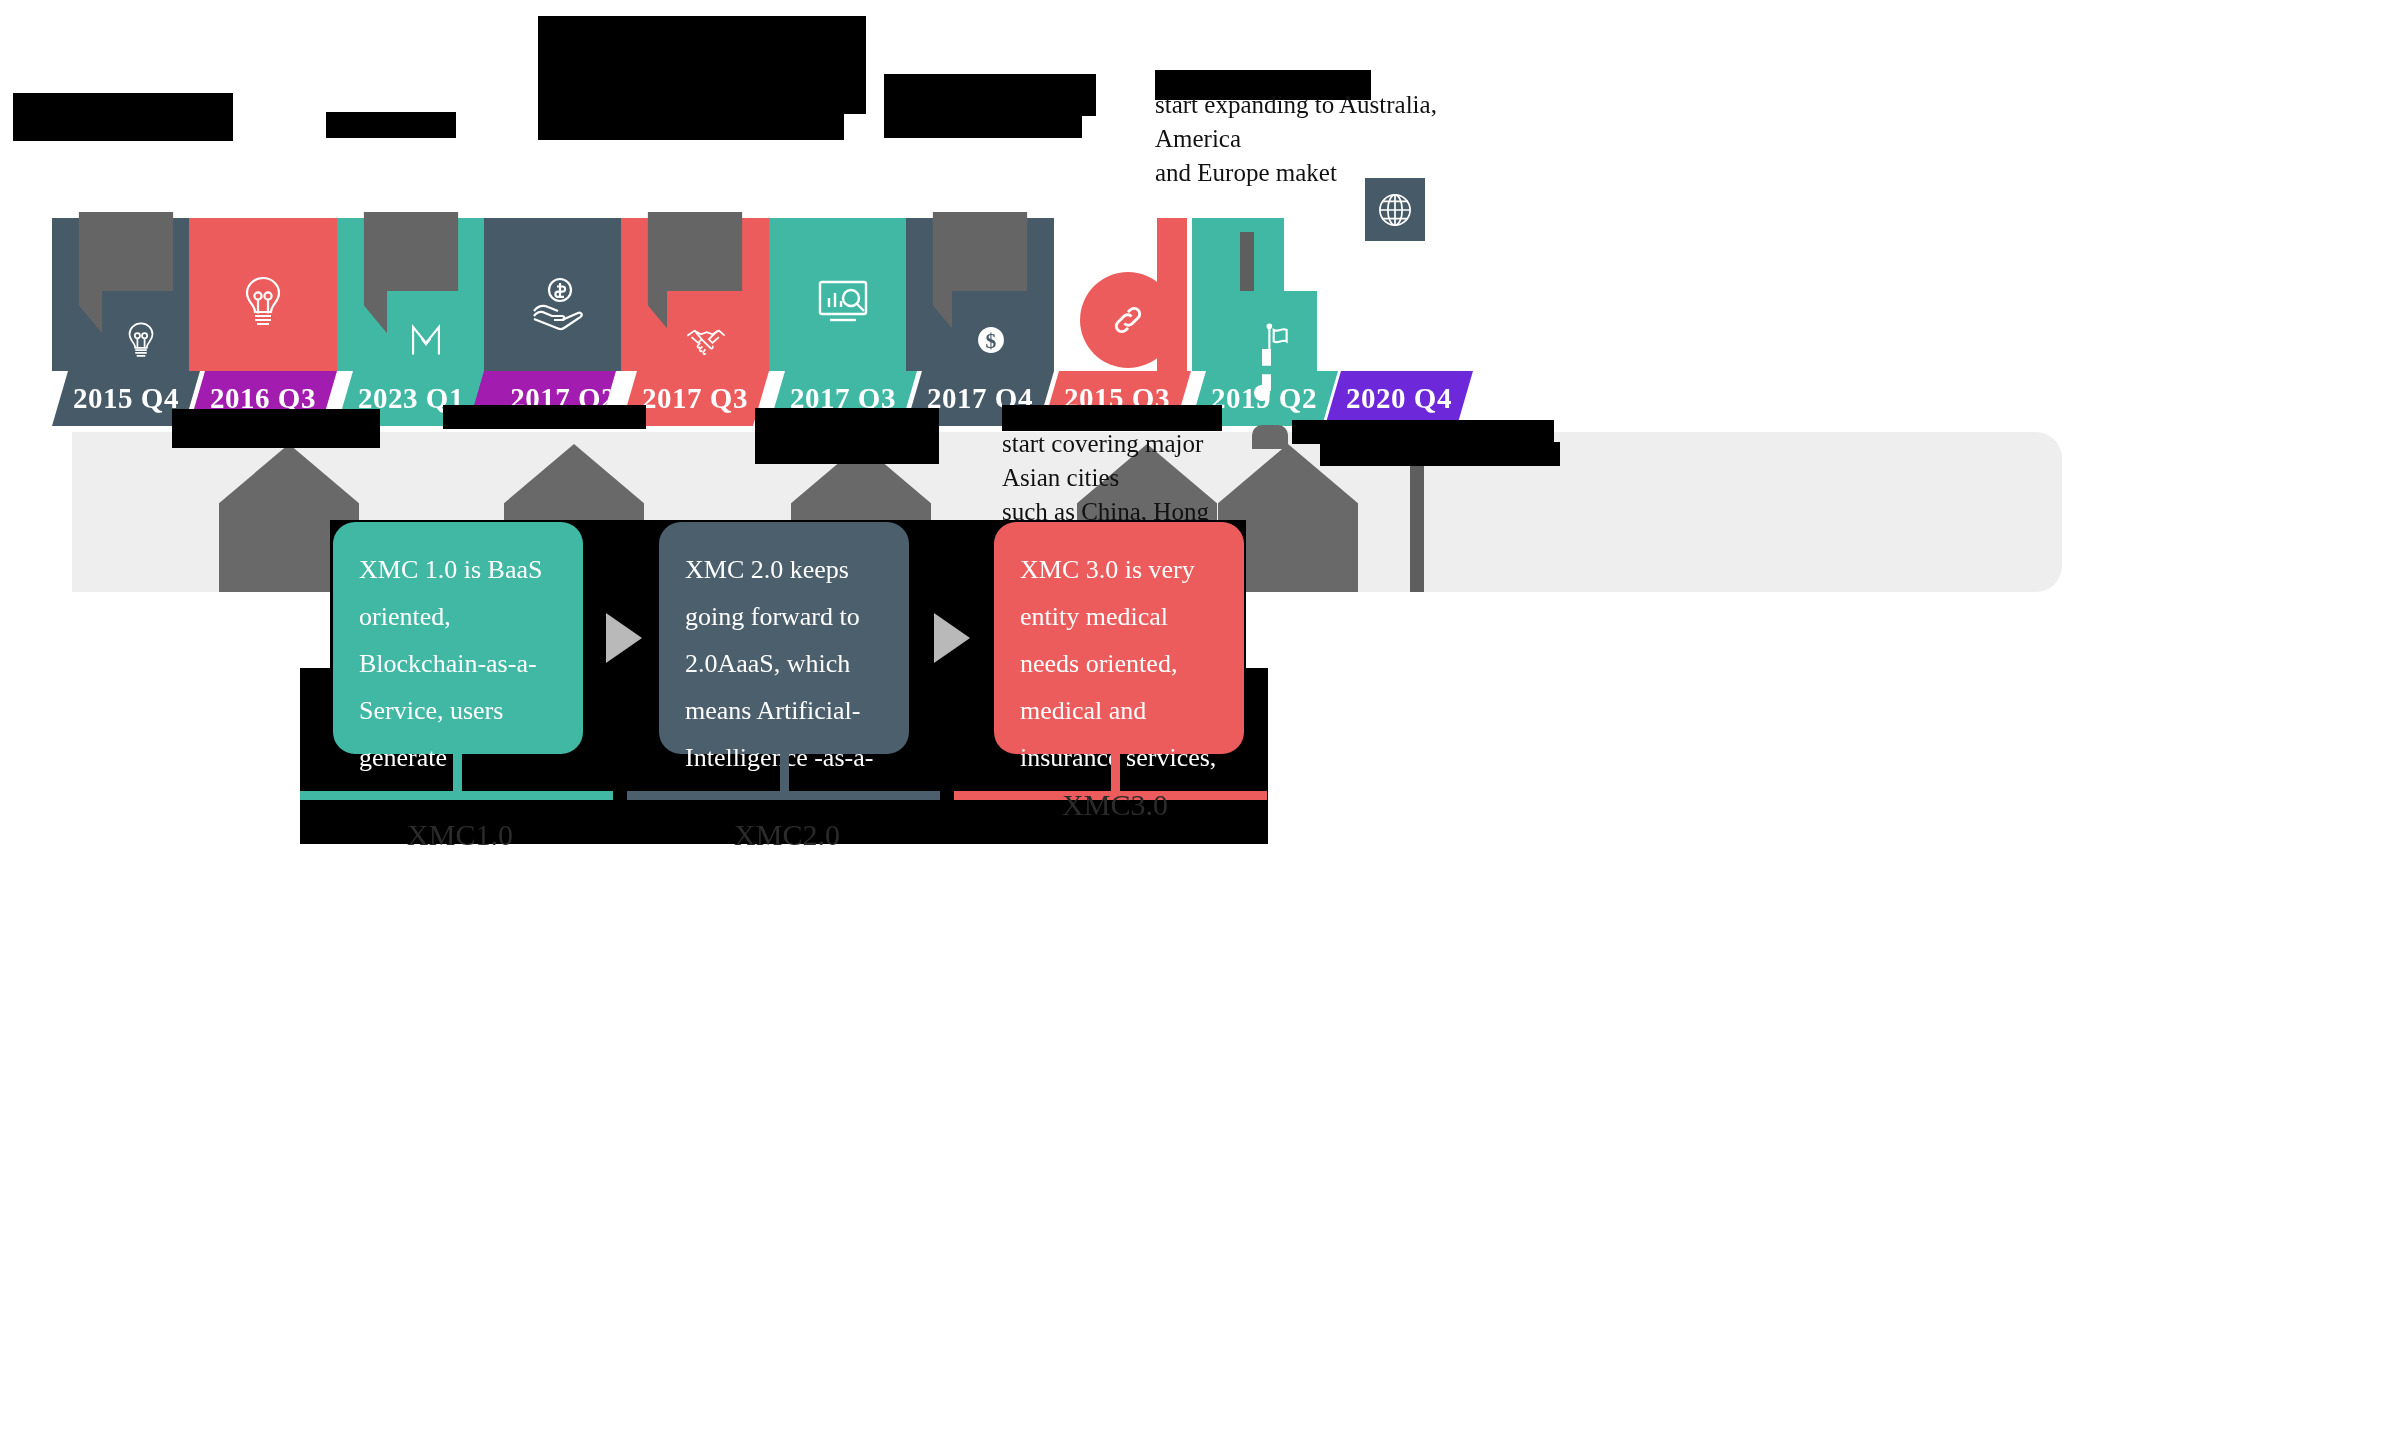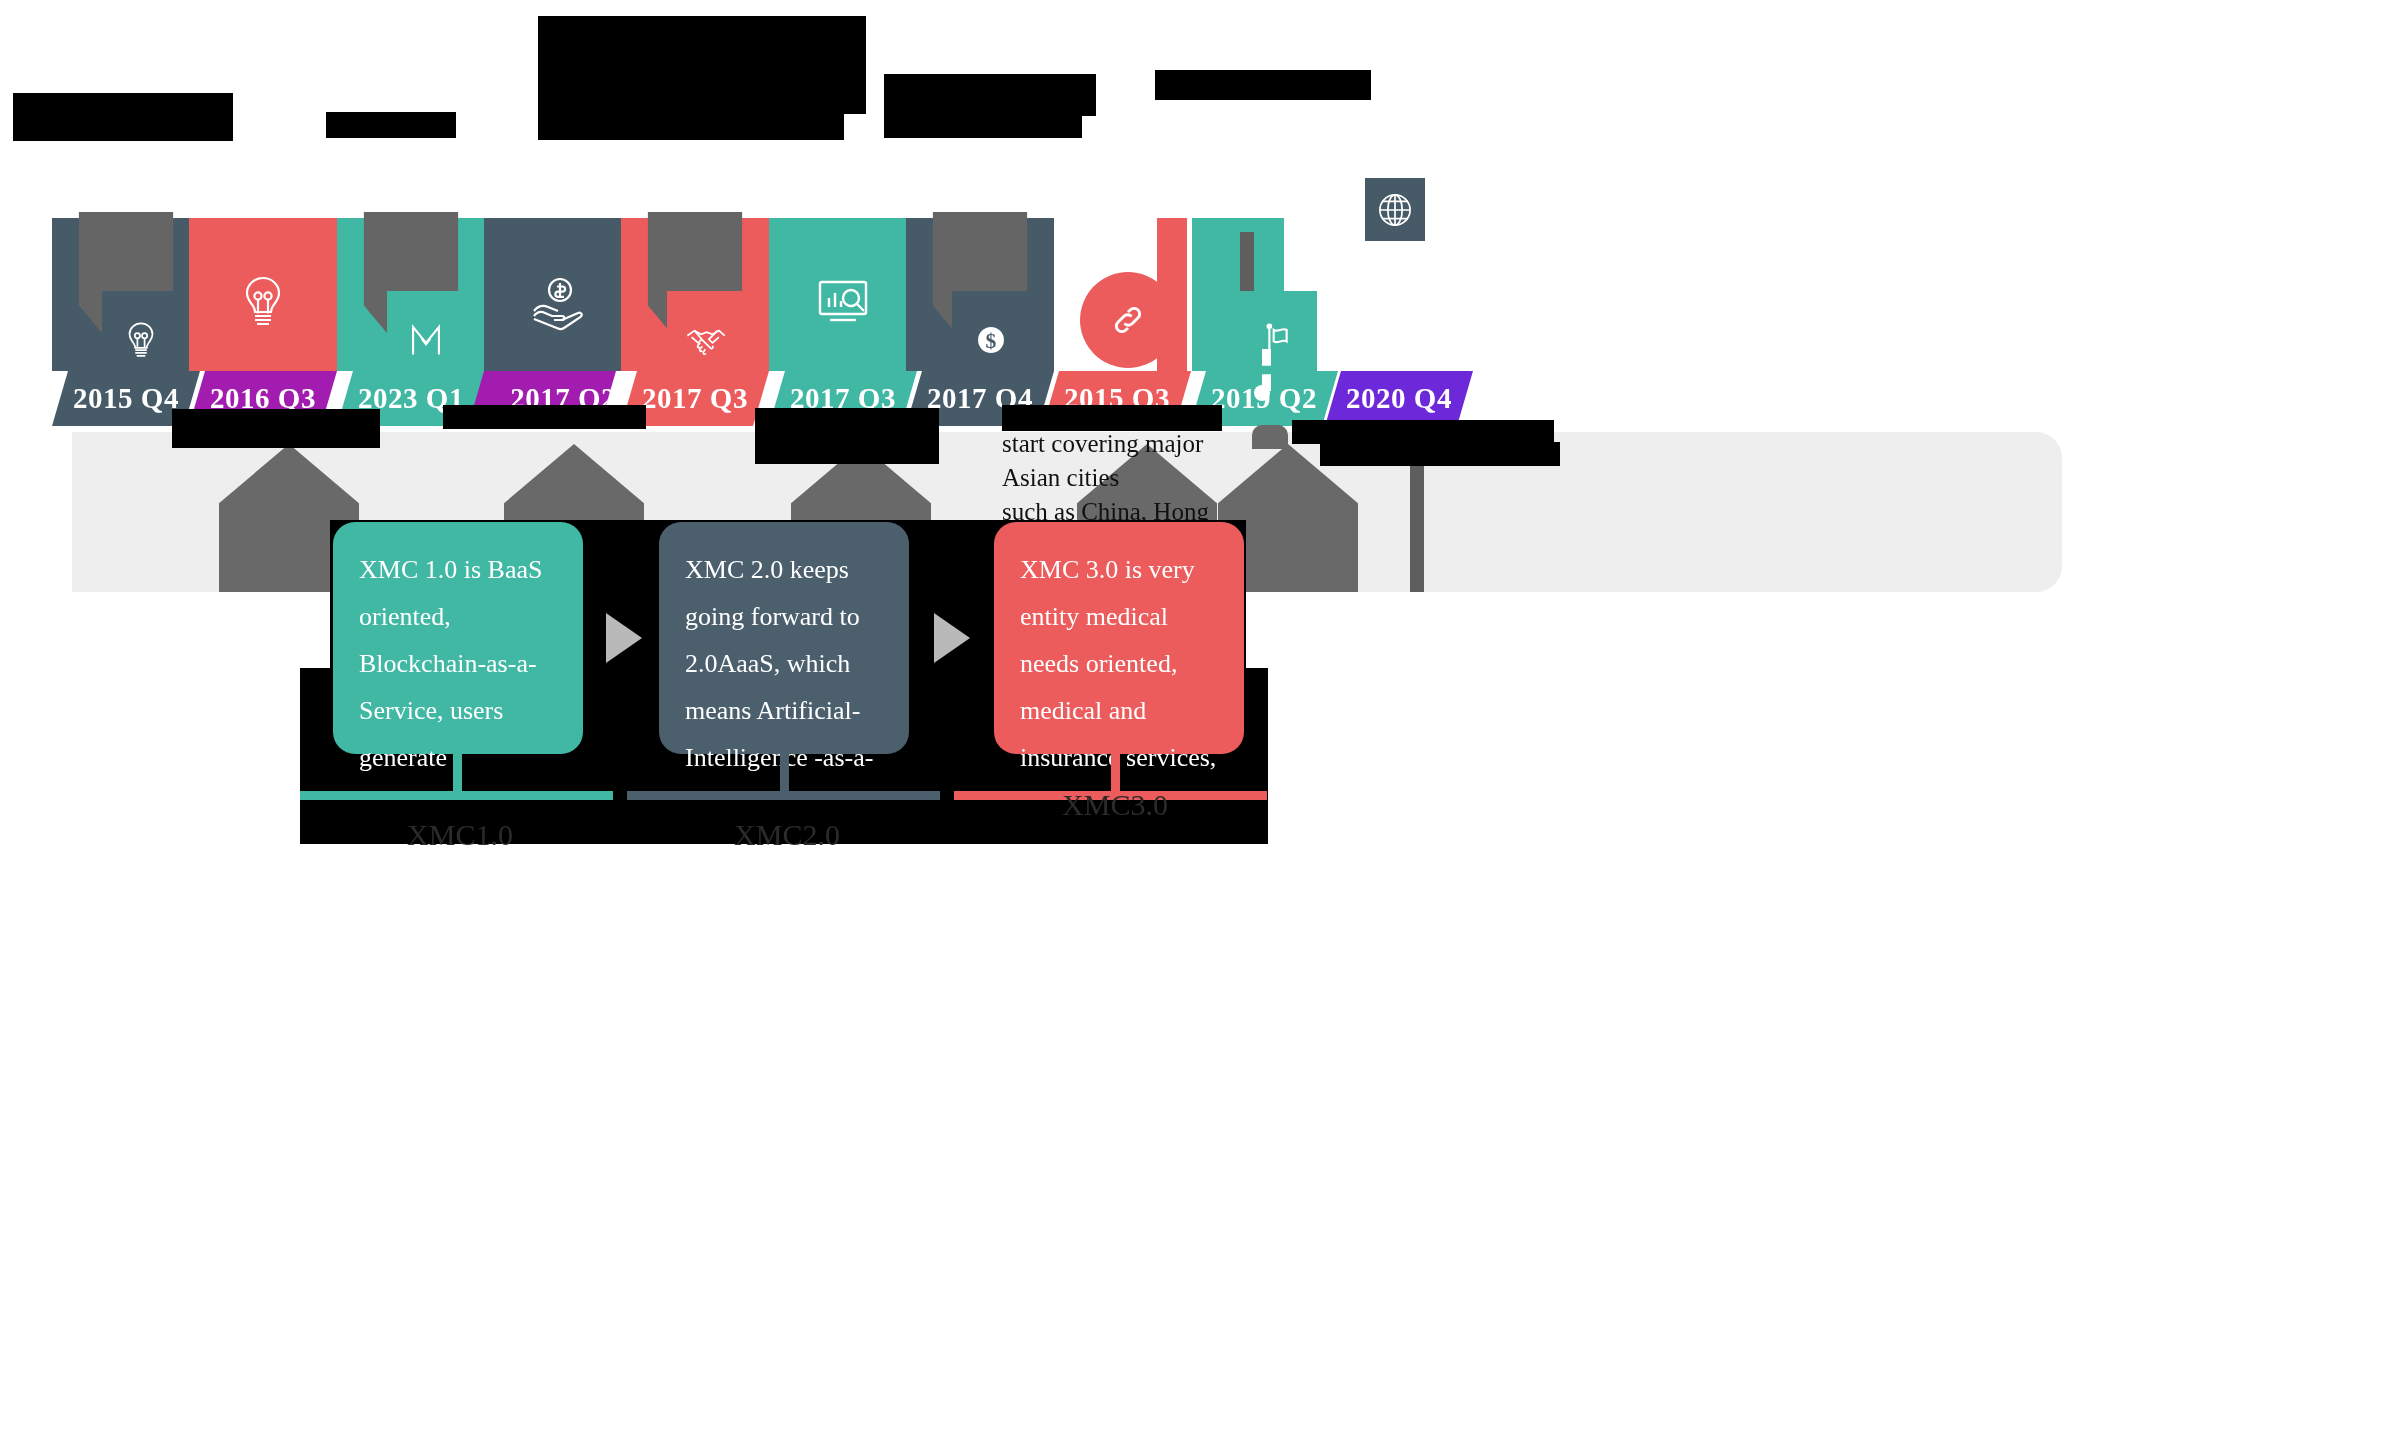--- a/index.html
+++ b/index.html
@@ -120,20 +120,22 @@
 <div class="stage">
 
   <div class="redact" style="left:13px;  top:93px;  width:220px; height:48px;"></div>
   <div class="redact" style="left:326px; top:112px; width:130px; height:26px;"></div>
   <div class="redact" style="left:538px; top:16px;  width:328px; height:98px;"></div>
   <div class="redact" style="left:538px; top:114px; width:306px; height:26px;"></div>
   <div class="redact" style="left:884px; top:74px;  width:212px; height:42px;"></div>
   <div class="redact" style="left:884px; top:116px; width:198px; height:22px;"></div>
   <div class="redact" style="left:1155px;top:70px;  width:216px; height:30px;"></div>
 
+  <div class="anno" style="left:1155px;top:88px;width:300px;">start expanding to Australia, America
+and Europe maket</div>
 
   <div class="ribbon" style="left:52px;width:148px;">
     <div class="body" style="background:#475a67;"></div>
     <div class="pin"></div>
   </div>
   <div class="tab" style="left:52px;width:148px;background:#475a67;">
     <span>2015 Q4</span>
   </div>
 
   <div class="ribbon" style="left:189px;width:148px;">

